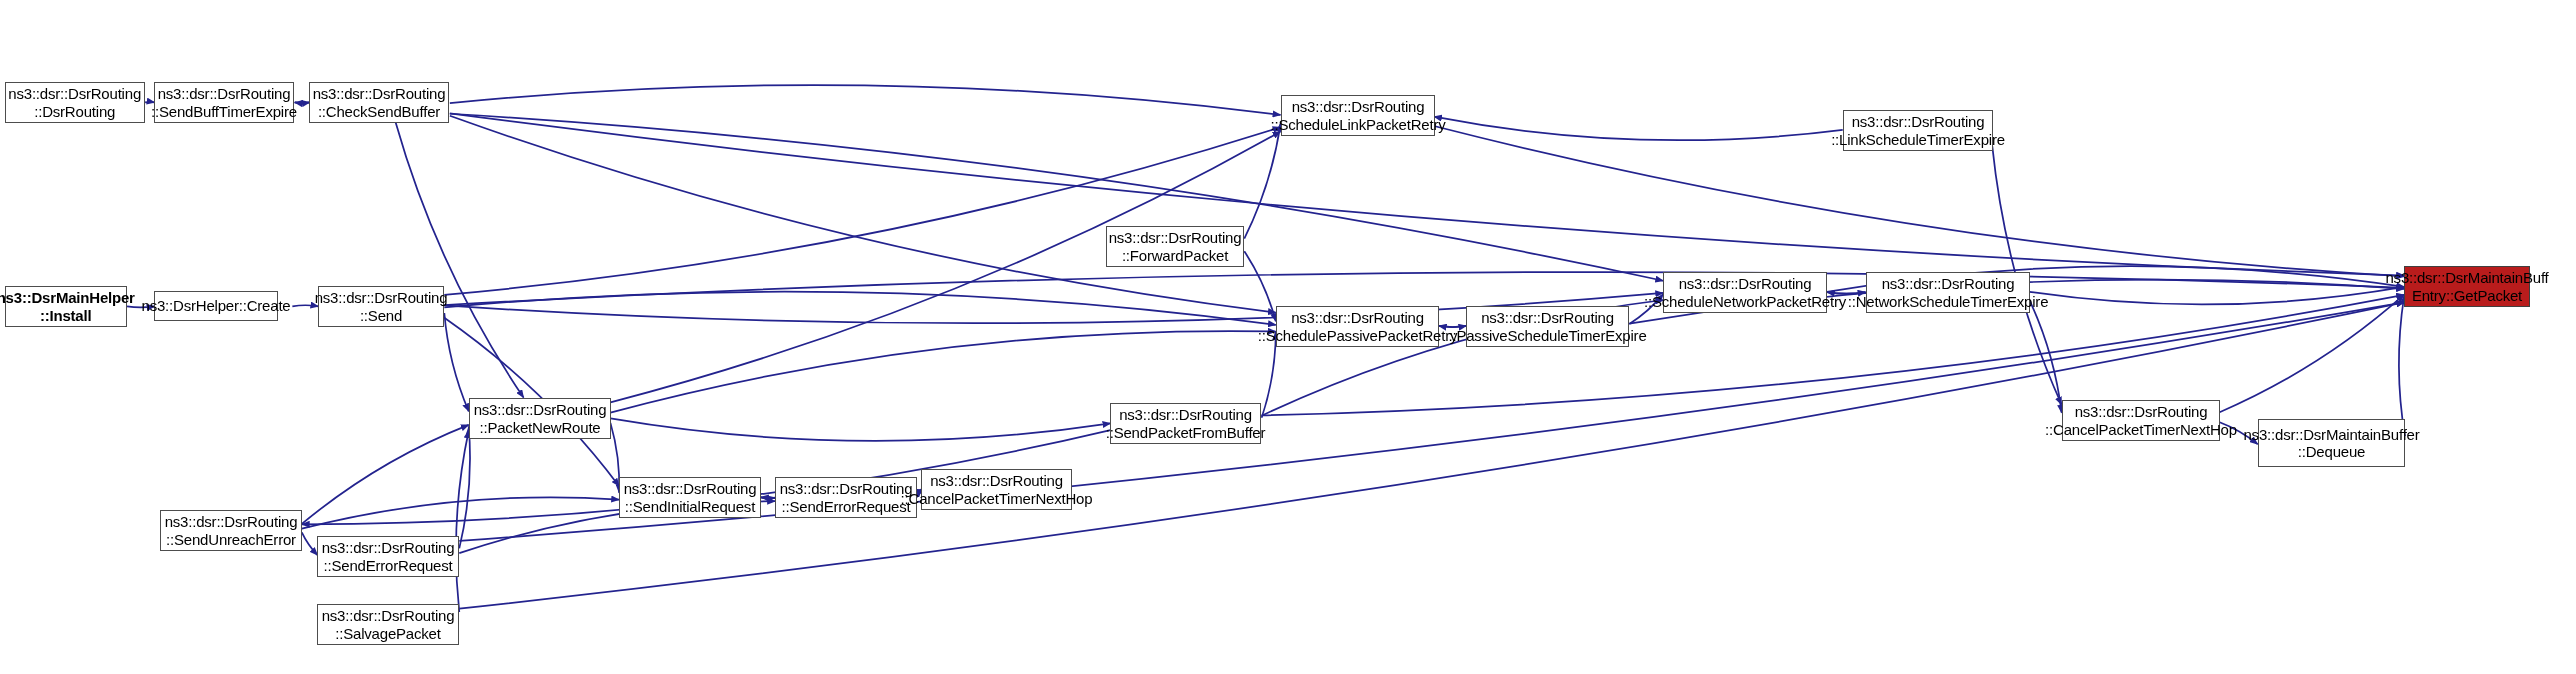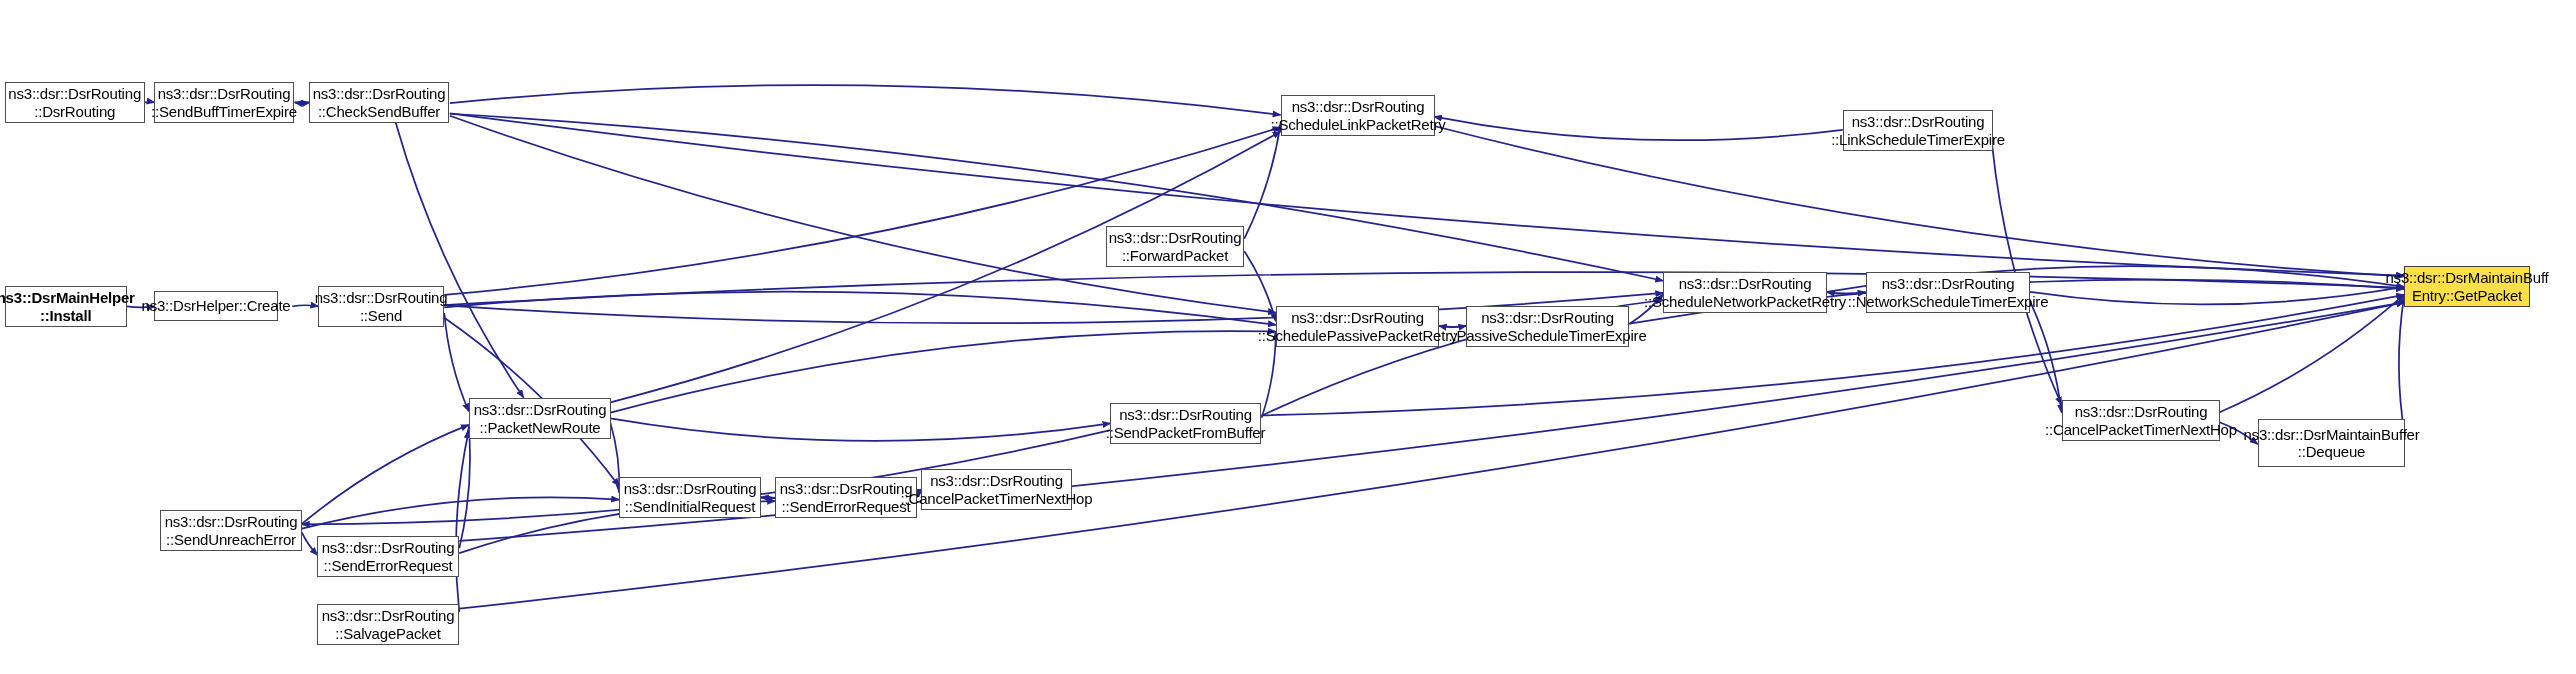--- a/index.html
+++ b/index.html
@@ -45,21 +45,21 @@
     text-align: center;
     display: flex;
     flex-direction: column;
     align-items: center;
     justify-content: center;
     white-space: nowrap;
     cursor: pointer;
     letter-spacing: -0.2px;
   }
   .gnode.highlight {
-    background: #fde047;
+    background: #b91c1c;
     border-color: #404040;
   }
   .gnode .ln {
     display: block;
   }
 </style>
 </head>
 <body>
 
 <div id="graph-root">

